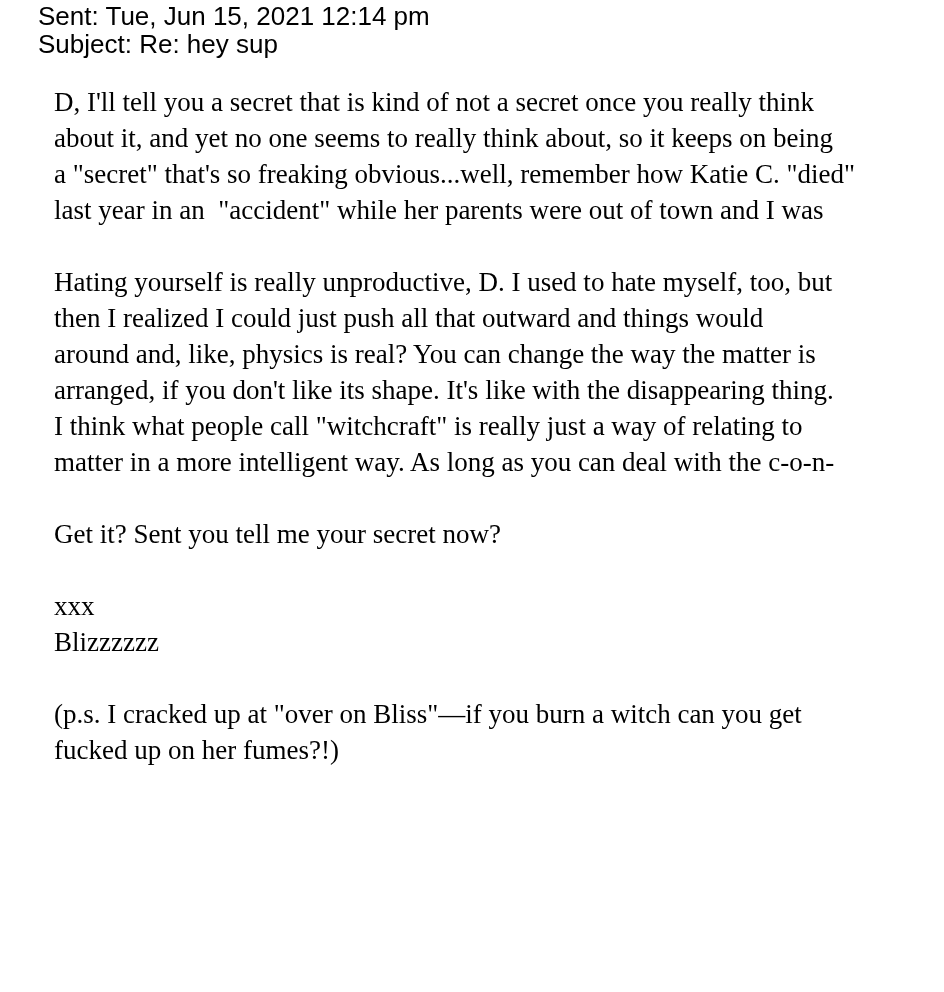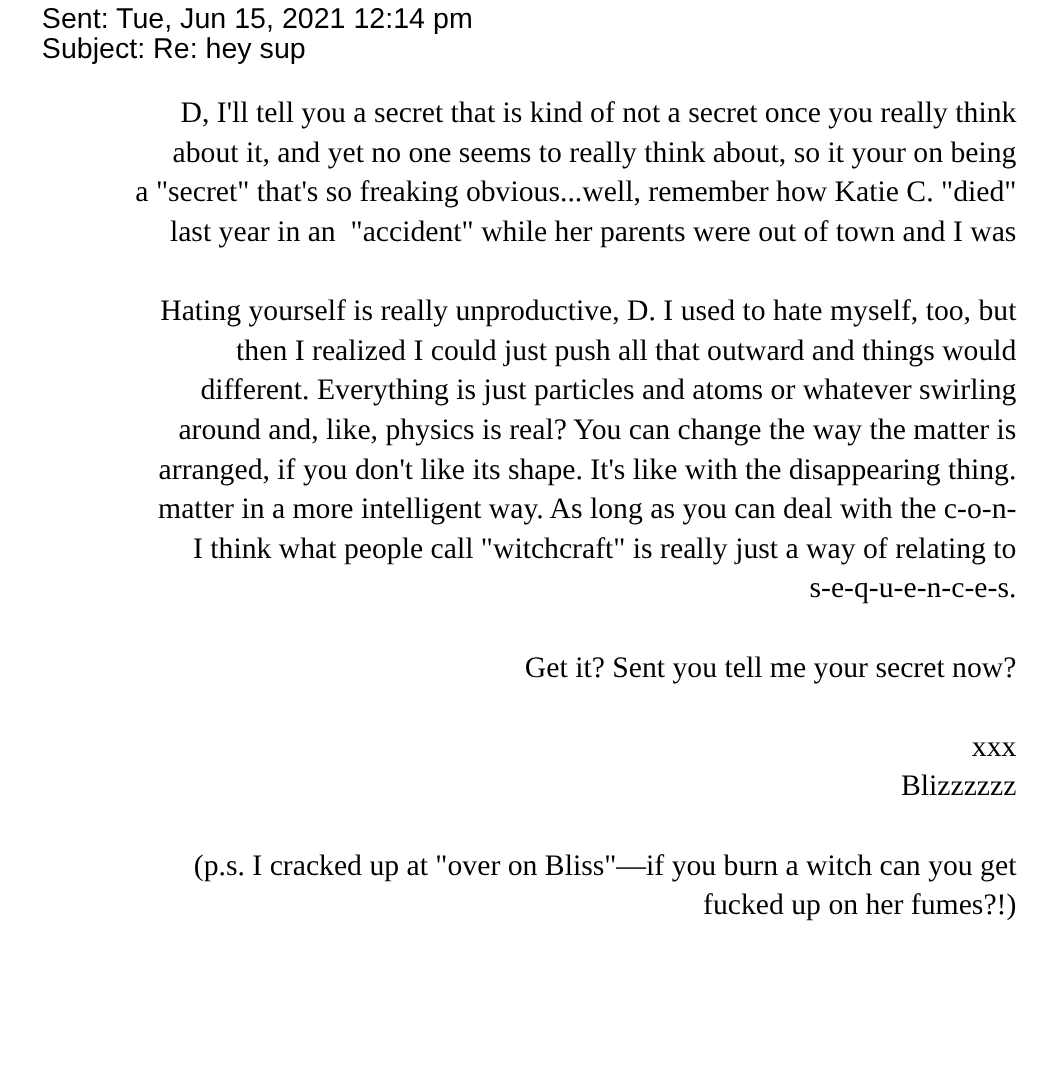--- a/index.html
+++ b/index.html
@@ -30,22 +30,21 @@
     white-space: pre;
   }
   .email-body {
     margin-top: 26px;
     font-family: "Liberation Serif", "DejaVu Serif", serif;
     font-size: 27px;
     line-height: 36px;
     color: #000000;
   }
   .paragraph {
-    margin: 0 0 36px 0;
-    text-align: right;
+    margin: 0 0 36px 16px;
   }
   .paragraph:last-child {
     margin-bottom: 0;
   }
   .line {
     white-space: pre;
   }
 </style>
 </head>
 <body>
@@ -54,34 +53,32 @@
 
   <div class="email-header">
     <div class="hline">Sent: Tue, Jun 15, 2021 12:14 pm</div>
     <div class="hline">Subject: Re: hey sup</div>
   </div>
 
   <div class="email-body">
 
     <div class="paragraph">
       <div class="line">D, I'll tell you a secret that is kind of not a secret once you really think</div>
-      <div class="line">about it, and yet no one seems to really think about, so it your on being</div>
+      <div class="line">about it, and yet no one seems to really think about, so it keeps on being</div>
       <div class="line">a "secret" that's so freaking obvious...well, remember how Katie C. "died"</div>
       <div class="line">last year in an  "accident" while her parents were out of town and I was</div>
     </div>
 
     <div class="paragraph">
       <div class="line">Hating yourself is really unproductive, D. I used to hate myself, too, but</div>
       <div class="line">then I realized I could just push all that outward and things would</div>
-      <div class="line">different. Everything is just particles and atoms or whatever swirling</div>
       <div class="line">around and, like, physics is real? You can change the way the matter is</div>
       <div class="line">arranged, if you don't like its shape. It's like with the disappearing thing.</div>
+      <div class="line">I think what people call "witchcraft" is really just a way of relating to</div>
       <div class="line">matter in a more intelligent way. As long as you can deal with the c-o-n-</div>
-      <div class="line">I think what people call "witchcraft" is really just a way of relating to</div>
-      <div class="line">s-e-q-u-e-n-c-e-s.</div>
     </div>
 
     <div class="paragraph">
       <div class="line">Get it? Sent you tell me your secret now?</div>
     </div>
 
     <div class="paragraph">
       <div class="line">xxx</div>
       <div class="line">Blizzzzzz</div>
     </div>

